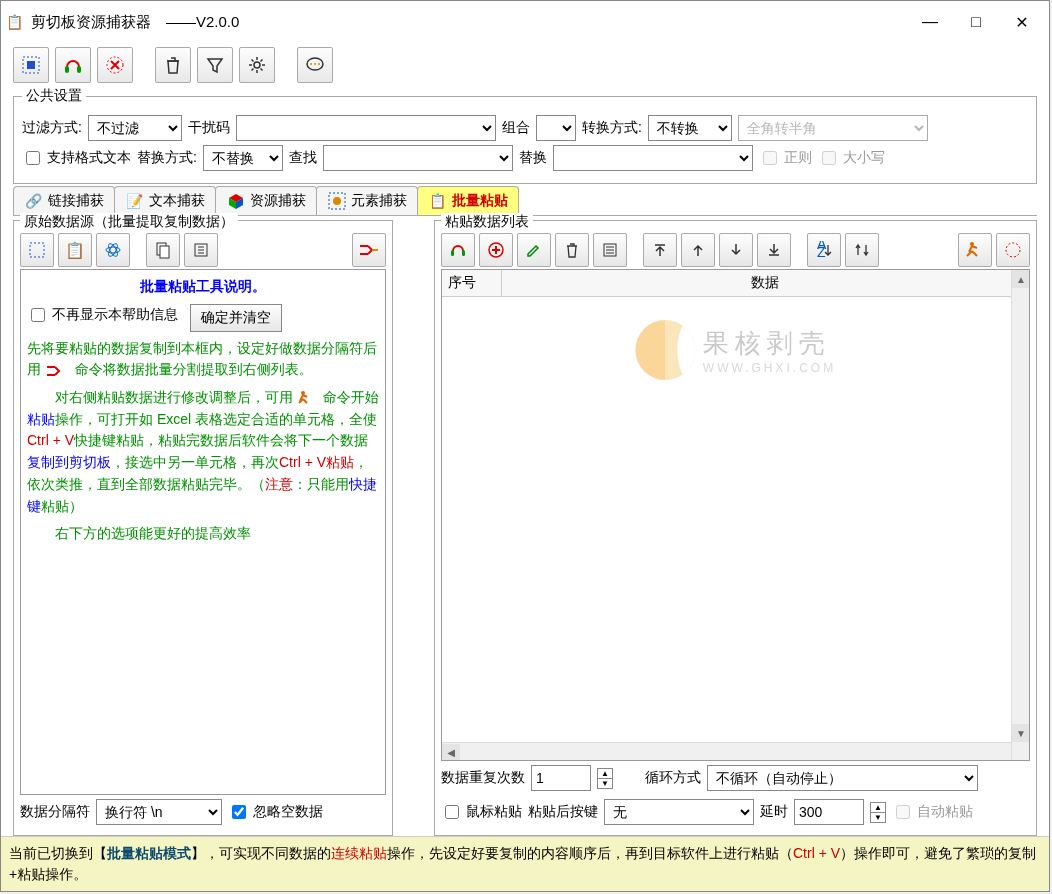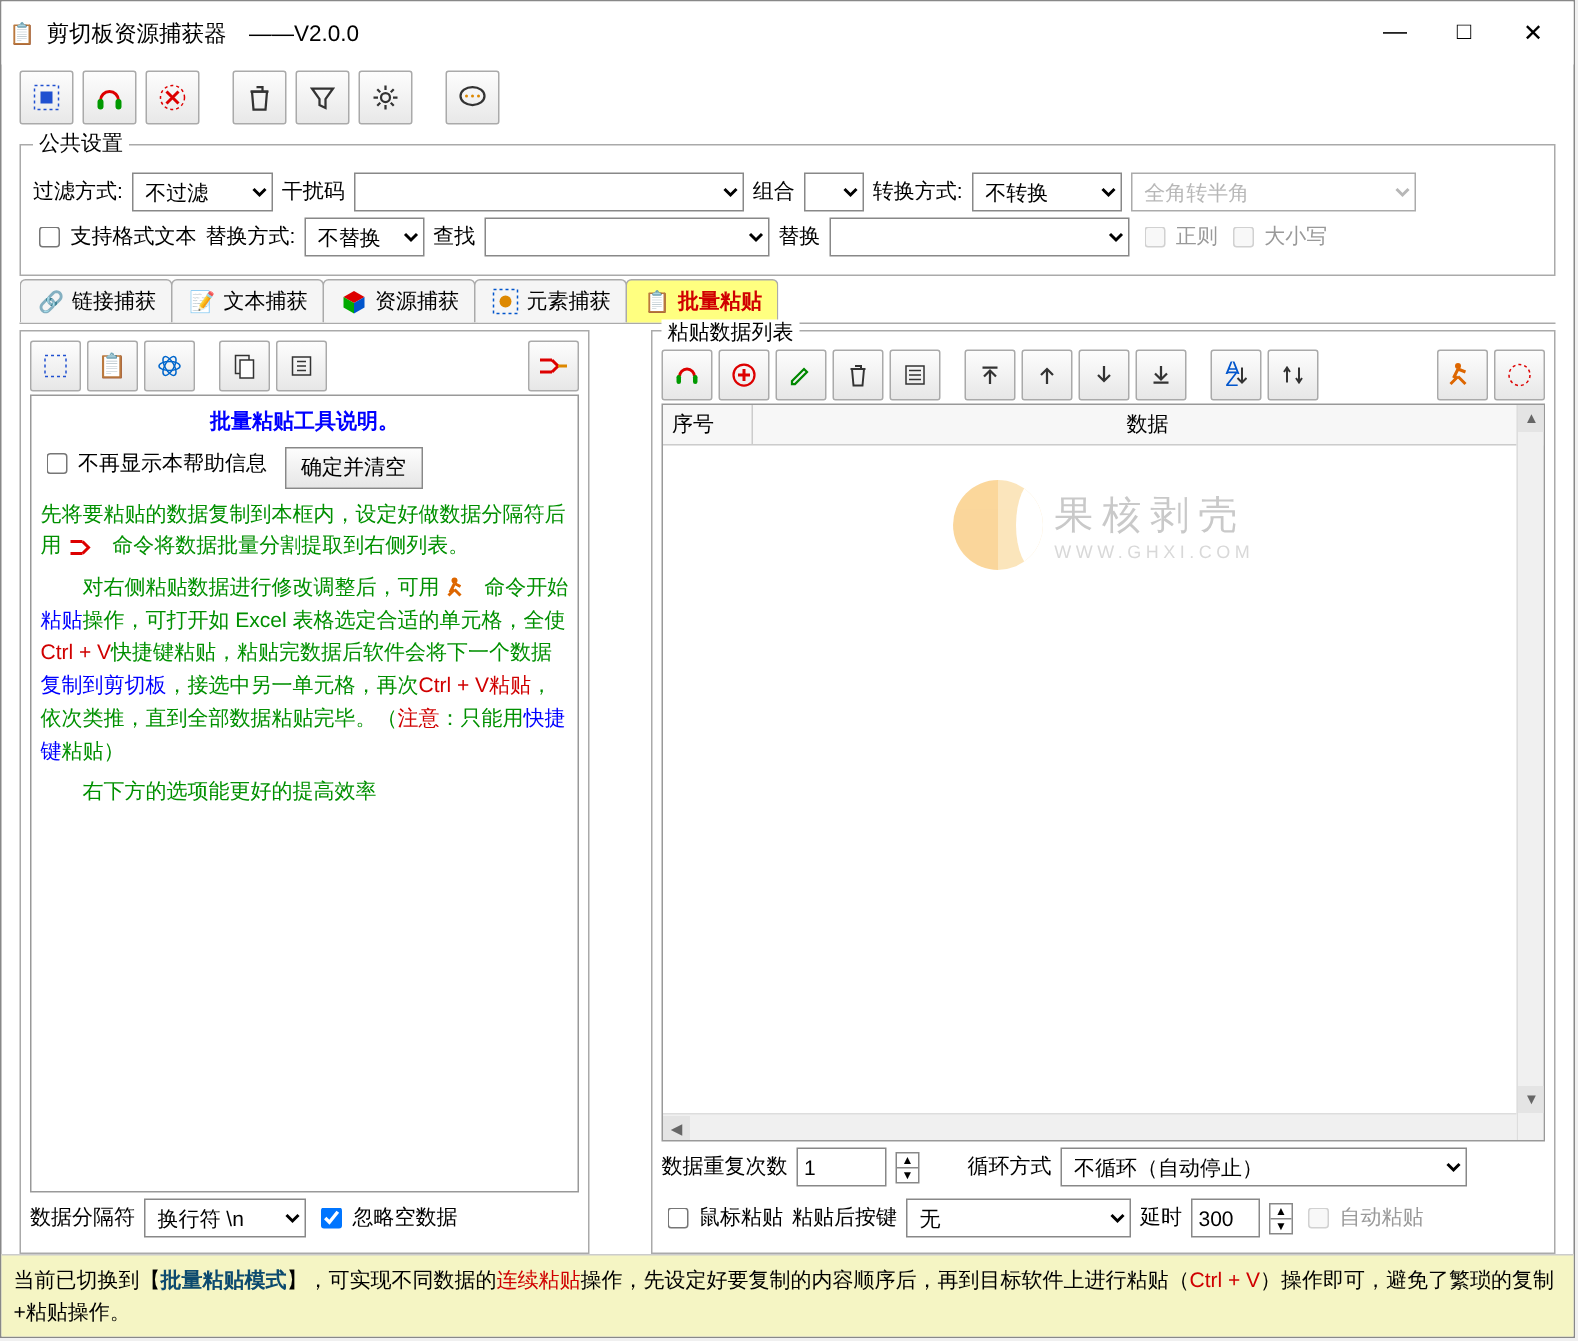--- a/index.html
+++ b/index.html
@@ -120,21 +120,21 @@
   <fieldset>
     <legend>公共设置</legend>
     <div class="row">
       <span class="lbl">过滤方式:</span>
       <select style="width:94px"><option>不过滤</option></select>
       <span class="lbl">干扰码</span>
       <select style="width:260px"><option></option></select>
       <span class="lbl">组合</span>
       <select style="width:40px"><option></option></select>
       <span class="lbl">转换方式:</span>
-      <select style="width:100px"><option>不转换</option></select>
+      <select style="width:84px"><option>不转换</option></select>
       <select style="width:190px" class="disabled" disabled=""><option>全角转半角</option></select>
     </div>
     <div class="row">
       <label class="cb">
           <input type="checkbox" style="">
           <span>支持格式文本</span>
         </label>
       <span class="lbl">替换方式:</span>
       <select style="width:80px"><option>不替换</option></select>
       <span class="lbl">查找</span>
@@ -182,20 +182,21 @@
       </div>
     <div class="tab active">
         <span class="tab-icon">📋</span>
         <span class="tab-label bold">批量粘贴</span>
       </div>
   </div>
 
   <div class="content">
     <div class="left-panel">
       <div class="panel-fs">
+        <span class="panel-legend">原始数据源（批量提取复制数据）</span>
         <div class="mini-toolbar">
           <div class="mbtn">
               <svg width="18" height="18">
                 <rect x="2" y="2" width="14" height="14" fill="none" stroke="#2050d0" stroke-dasharray="2 2"></rect>
               </svg>
             </div>
           <div class="mbtn">📋</div>
           <div class="mbtn">
               <svg width="18" height="18">
                 <ellipse cx="9" cy="9" rx="7" ry="3" fill="none" stroke="#06c"></ellipse>
@@ -250,21 +251,21 @@
                   <path d="M6 6l-3 6M6 6l4 2M6 10l4 4M6 10l-4 4" stroke="#d60" stroke-width="2"></path>
                 </svg></span>
             <span class="green">命令开始</span><span class="blue">粘贴</span><span class="green">操作，可打开如 Excel 表格选定合适的单元格，全使</span><span class="red">Ctrl + V</span><span class="green">快捷键粘贴，粘贴完数据后软件会将下一个数据</span><span class="blue">复制到剪切板</span><span class="green">，接选中另一单元格，再次</span><span class="red">Ctrl + V粘贴</span><span class="green">，依次类推，直到全部数据粘贴完毕。（</span><span class="red">注意</span><span class="green">：只能用</span><span class="blue">快捷键</span><span class="green">粘贴）</span>
           </div>
           <div class="help-p">
             <span class="green">　　右下方的选项能更好的提高效率</span>
           </div>
         </div>
         <div class="bottom-row">
           <span class="lbl">数据分隔符</span>
-          <select style="width:108px"><option>换行符 \n</option></select>
+          <select style="width:126px"><option>换行符 \n</option></select>
           <label class="cb">
               <input type="checkbox" checked="" style="">
               <span>忽略空数据</span>
             </label>
         </div>
       </div>
     </div>
 
     <div class="right-panel">
       <div class="panel-fs">
@@ -376,21 +377,21 @@
           <select style="width:271px"><option>不循环（自动停止）</option></select>
         </div>
         <div class="bottom-row">
           <label class="cb">
               <input type="checkbox" style="">
               <span>鼠标粘贴</span>
             </label>
           <span class="lbl">粘贴后按键</span>
           <select style="width:150px"><option>无</option></select>
           <span class="lbl">延时</span>
-          <input type="text" style="width: 46px;" value="300">
+          <input type="text" style="width: 70px;" value="300">
           <span style="display:inline-flex;flex-direction:column;border:1px solid #888;">
               <span style="font-size:8px;padding:0 3px;border-bottom:1px solid #888">▲</span>
               <span style="font-size:8px;padding:0 3px">▼</span>
             </span>
           <label class="cb disabled">
               <input type="checkbox" disabled="" style="">
               <span>自动粘贴</span>
             </label>
         </div>
       </div>

